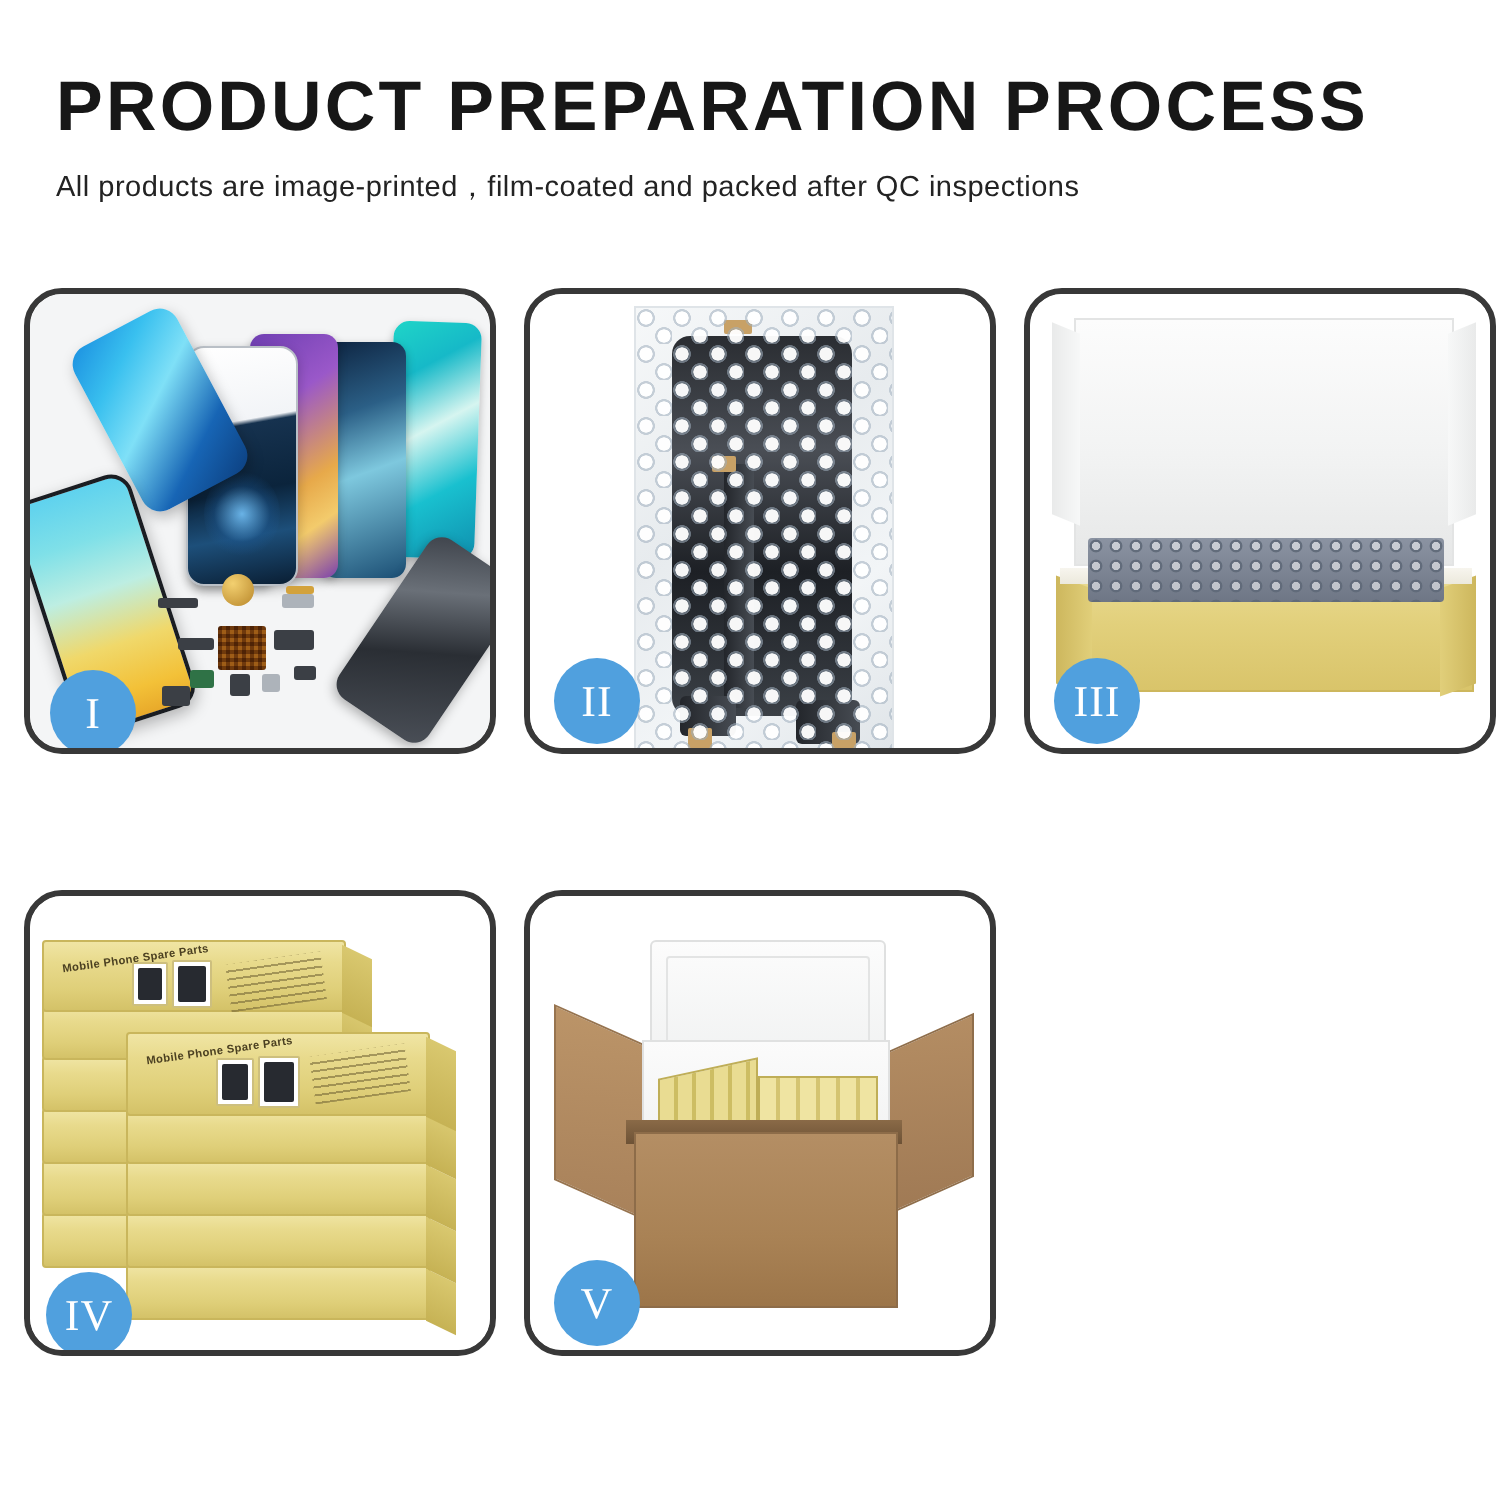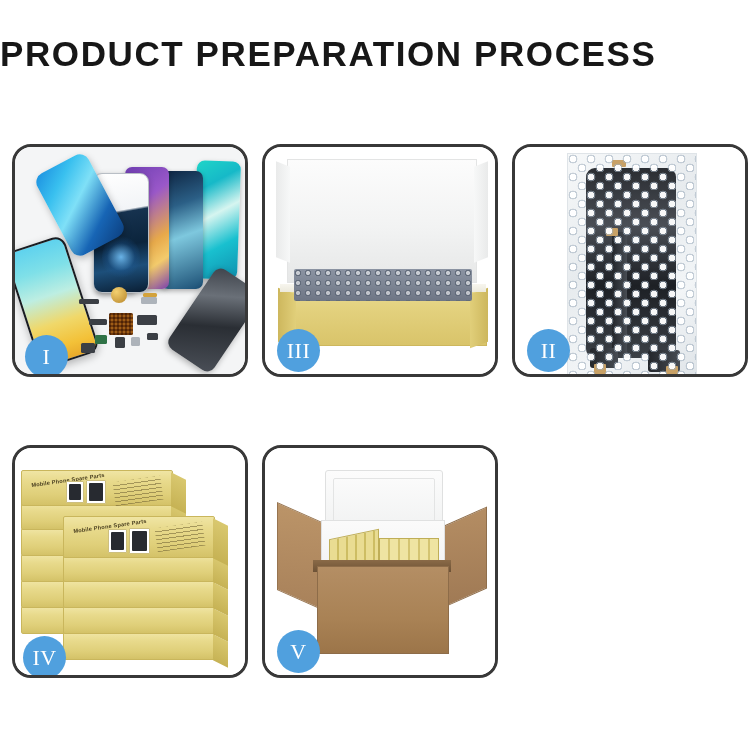--- a/index.html
+++ b/index.html
@@ -5,21 +5,21 @@
   html,body{margin:0;padding:0;}
   body{
     width:750px;height:750px;
     background:#ffffff;
     font-family:"Liberation Sans", sans-serif;
     overflow:hidden;
     position:relative;
   }
 
   
-  .header{ width:652px; padding-top:36px; text-align:left; }
+  .header{ width:652px; padding-top:36px; text-align:left;margin-left:28px; }
   .title{
     font-family:"Liberation Sans", sans-serif;
     font-size:35px;
     font-weight:700;
     letter-spacing:1.6px;
     color:#171717;
     line-height:1;
     white-space:nowrap;
   }
   .subtitle{
@@ -331,20 +331,21 @@
     position:absolute;background:#a8875f;border-radius:1px;opacity:.85;
   }
   .cart6 .tab.t1{left:28px;top:72px;width:16px;height:18px;transform:skewY(9deg);}
   .cart6 .tab.t2{left:30px;top:140px;width:16px;height:18px;transform:skewY(9deg);}
 </style>
 </head>
 <body>
 
 <div class="header">
   <div class="title">PRODUCT PREPARATION PROCESS</div>
+  <div class="subtitle">All products are image-printed，film-coated and packed after QC inspections</div>
 </div>
 
 <div class="grid">
 
   <div class="panel">
     <div class="stage">
       <div class="p1bg"></div>
       <div class="ph back"></div>
       <div class="ph b2"></div>
       <div class="ph b3"></div>
@@ -364,47 +365,47 @@
       <div class="chip" style="left:100px;top:190px;width:10px;height:11px;"></div>
       <div class="chip silver" style="left:116px;top:190px;width:9px;height:9px;"></div>
       <div class="chip" style="left:66px;top:196px;width:14px;height:10px;"></div>
       <div class="chip" style="left:132px;top:186px;width:11px;height:7px;"></div>
       <div class="badge p1">I</div>
     </div>
   </div>
 
   <div class="panel">
     <div class="stage">
-      <div class="p3bg"></div>
-      <div class="lid"></div>
-      <div class="boxbase">
-        <div class="flapL"></div>
-        <div class="flapR"></div>
-        <div class="lip"></div>
-        <div class="inner"></div>
-      </div>
-      <div class="badge p3">III</div>
-    </div>
-  </div>
-
-  <div class="panel">
-    <div class="stage">
       <div class="p2bg"></div>
       <div class="bag">
         <div class="part body"></div>
         <div class="flex strip"></div>
         <div class="flex foot1"></div>
         <div class="flex foot2"></div>
         <div class="tape" style="left:44px;top:6px;width:14px;height:7px;"></div>
         <div class="tape" style="left:38px;top:74px;width:12px;height:8px;"></div>
         <div class="tape" style="left:26px;bottom:4px;width:12px;height:10px;"></div>
         <div class="tape" style="right:18px;bottom:2px;width:12px;height:10px;"></div>
         <div class="bubbles"></div>
       </div>
       <div class="badge p2">II</div>
+    </div>
+  </div>
+
+  <div class="panel">
+    <div class="stage">
+      <div class="p3bg"></div>
+      <div class="lid"></div>
+      <div class="boxbase">
+        <div class="flapL"></div>
+        <div class="flapR"></div>
+        <div class="lip"></div>
+        <div class="inner"></div>
+      </div>
+      <div class="badge p3">III</div>
     </div>
   </div>
 
   <div class="panel">
     <div class="stage">
       <div class="p4bg"></div>
       <div class="stack">
         <div class="ybox" style="left:0px;top:142px;width:150px;height:26px;">
             <span class="side"></span>
           </div>

